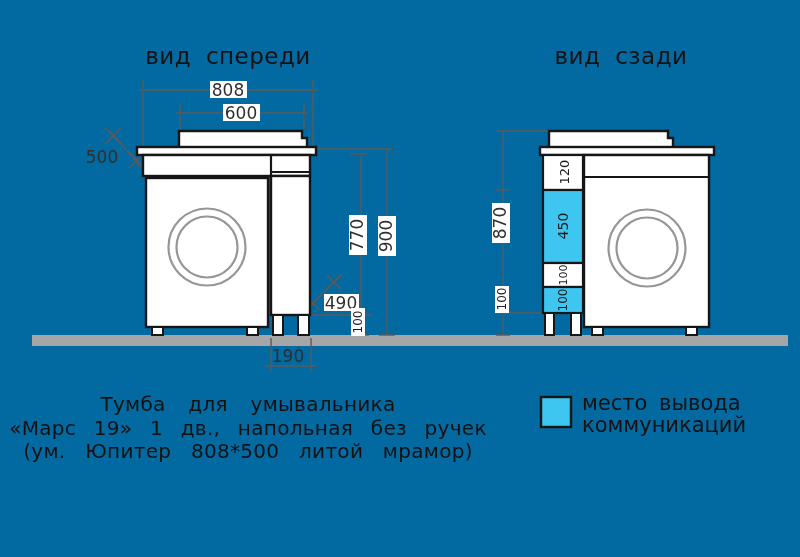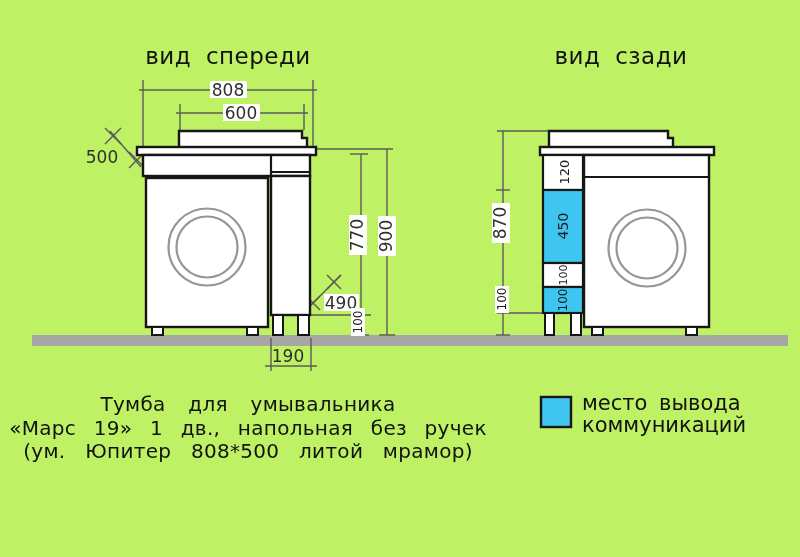--- a/index.html
+++ b/index.html
@@ -1,16 +1,16 @@
 <!DOCTYPE html>
 <html><head>
 <meta charset="utf-8">
 <style>
   html,body{margin:0;padding:0;background:#ffffff;}
-  .canvas{position:relative;width:800px;height:557px;background:#bef264;overflow:hidden;
+  .canvas{position:relative;width:800px;height:557px;background:#0369a1;overflow:hidden;
           font-family:"DejaVu Sans", sans-serif;}
   svg{display:block;}
   .outline{fill:#ffffff;stroke:#161616;stroke-width:2.4;}
   .thin{stroke-width:2;}
   .seg{stroke:#161616;stroke-width:2.2;}
   .drum{fill:none;stroke:#969696;stroke-width:2.2;}
   .dim{stroke:#5b5b5b;stroke-width:1.4;fill:none;}
   .mask{fill:#ffffff;stroke:none;}
   .dimtext{fill:#2f2f2f;font-size:17px;text-anchor:middle;}
   .dimtext-sm{fill:#1d1d1d;font-size:12px;text-anchor:middle;}

